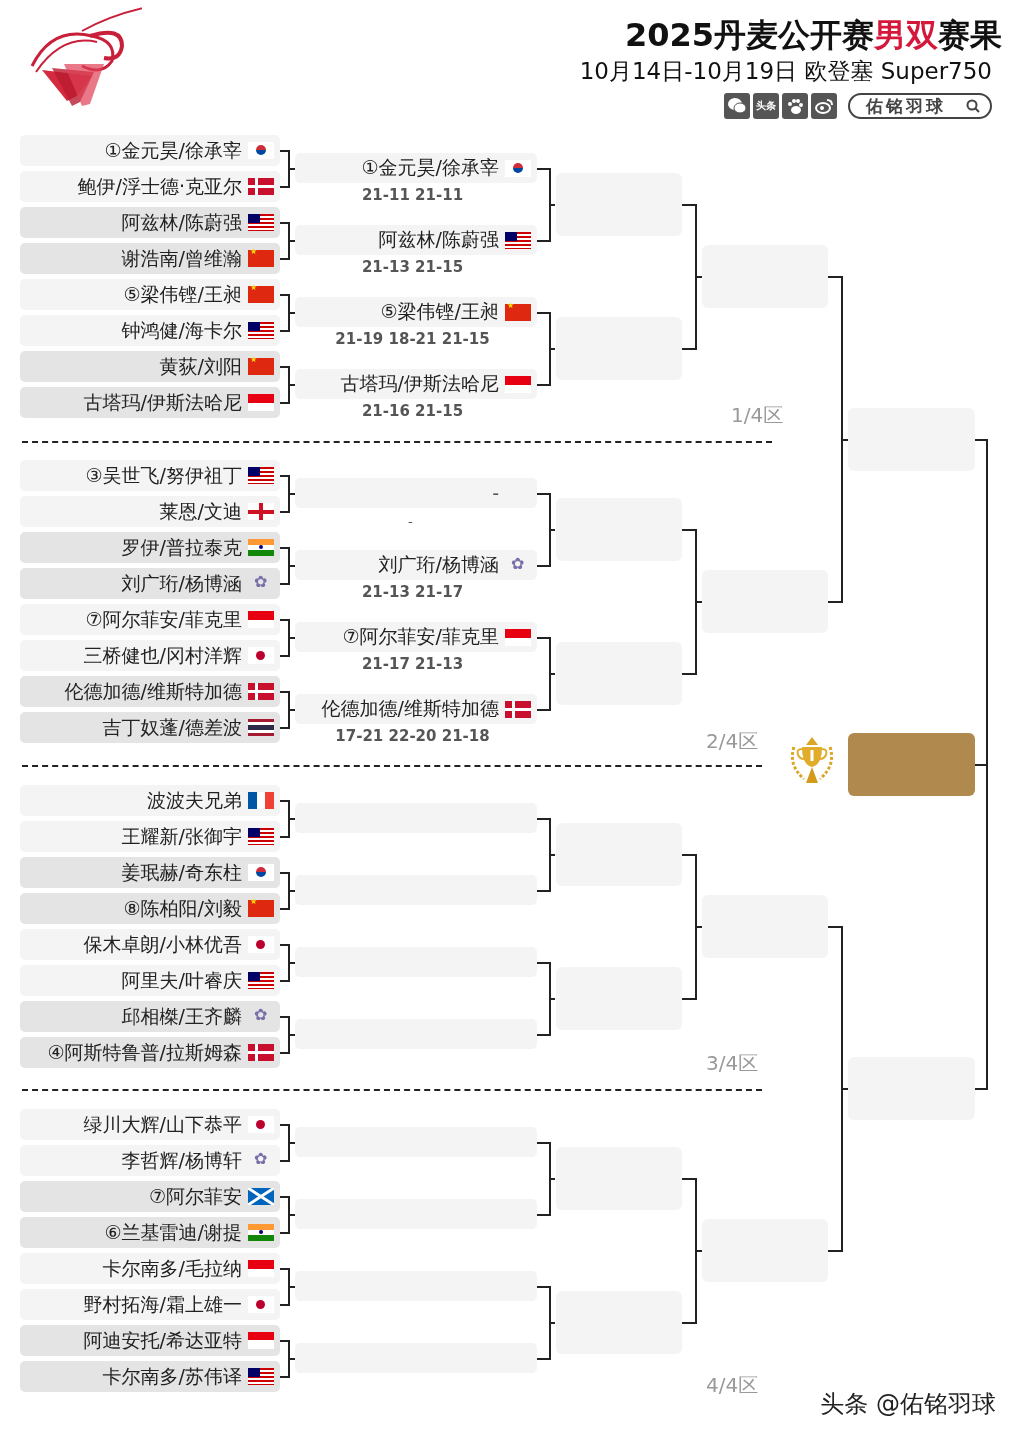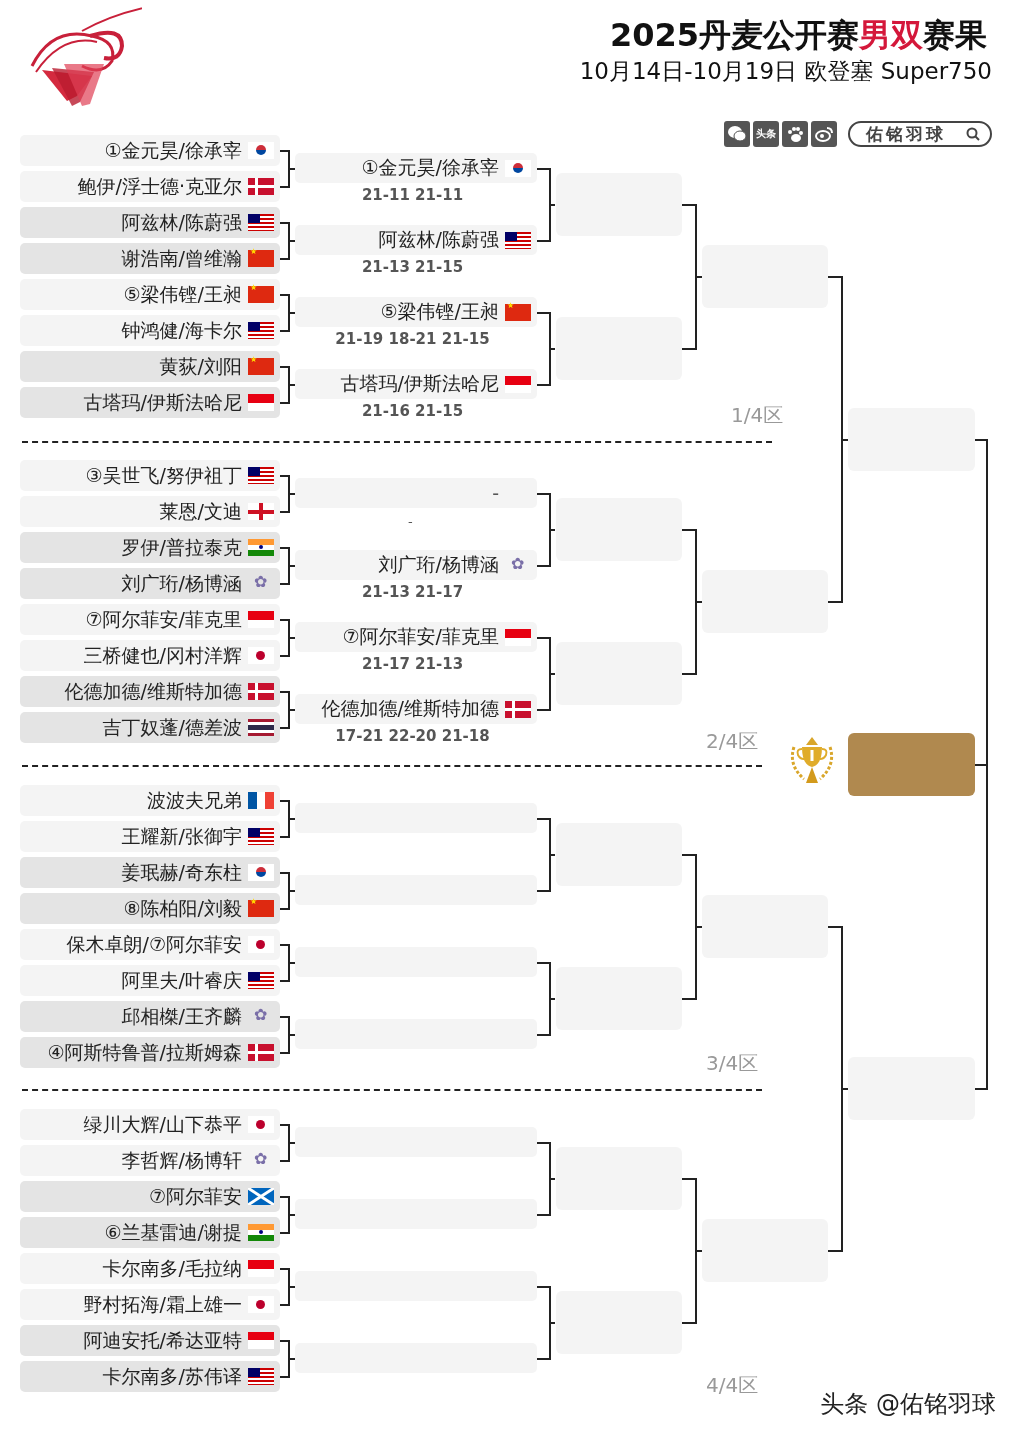--- a/index.html
+++ b/index.html
@@ -5,24 +5,24 @@
   * { box-sizing: border-box; margin: 0; padding: 0; }
   body { width: 1020px; height: 1440px; background: #ffffff; position: relative; overflow: hidden;
          font-family: "DejaVu Sans", "Liberation Sans", sans-serif; color: #222; }
   .abs { position: absolute; }
   
   .logo { left: 22px; top: 6px; width: 260px; height: 110px; }
   .logo-text { left: 140px; top: 38px; line-height: 1; }
   .logo-victor { font-size: 22px; letter-spacing: 1px; color: #222; font-weight: 300; }
   .logo-denmark, .logo-open { font-size: 22px; font-weight: bold; color: #1a1a1a; letter-spacing: 0.5px; }
   .logo-since { font-size: 9px; color: #c8203a; margin-left: 6px; font-weight: bold; letter-spacing: .5px; }
-  .title { right: 33px; top: 14px; font-size: 32px; font-weight: bold; color: #111; white-space: nowrap; text-align: right; }
+  .title { right: 18px; top: 14px; font-size: 32px; font-weight: bold; color: #111; white-space: nowrap; text-align: right; }
   .title .hl { color: #d4173a; }
   .subtitle { right: 28px; top: 56px; font-size: 23px; color: #111; white-space: nowrap; }
-  .social { right: 28px; top: 93px; display: flex; gap: 3px; align-items: center; margin-top: 28px; }
+  .social { right: 28px; top: 93px; display: flex; gap: 3px; align-items: center; }
   .sicon { width: 26px; height: 26px; background: #555; border-radius: 3px; color: #fff; font-size: 10px;
            display: flex; align-items: center; justify-content: center; }
   .search-pill { margin-left: 8px; height: 26px; width: 144px; border: 2px solid #444; border-radius: 13px;
                  display: flex; align-items: center; justify-content: space-between; padding: 0 10px 0 16px;
                  font-size: 17px; font-weight: bold; color: #444; letter-spacing: 3px; font-family: Liberation Serif, serif; }
   
   .r1 { left: 20px; width: 260px; height: 31px; border-radius: 5px; display: flex; align-items: center;
         justify-content: flex-end; padding-right: 6px; font-size: 19px; color: #222; white-space: nowrap; }
   .r1.light { background: #f4f4f4; }
   .r1.dark { background: #e4e4e4; }
@@ -197,21 +197,21 @@
     </div>
     <div class="abs r1 dark" style="top:857px">
       <span class="name">姜珉赫/奇东柱</span>
       <span class="flag f-KOR"></span>
     </div>
     <div class="abs r1 dark" style="top:893px">
       <span class="name">⑧陈柏阳/刘毅</span>
       <span class="flag f-CHN"></span>
     </div>
     <div class="abs r1 light" style="top:929px">
-      <span class="name">保木卓朗/⑦阿尔菲安</span>
+      <span class="name">保木卓朗/小林优吾</span>
       <span class="flag f-JPN"></span>
     </div>
     <div class="abs r1 light" style="top:965px">
       <span class="name">阿里夫/叶睿庆</span>
       <span class="flag f-MAS"></span>
     </div>
     <div class="abs r1 dark" style="top:1001px">
       <span class="name">邱相榤/王齐麟</span>
       <span class="flag f-TPE"></span>
     </div>

